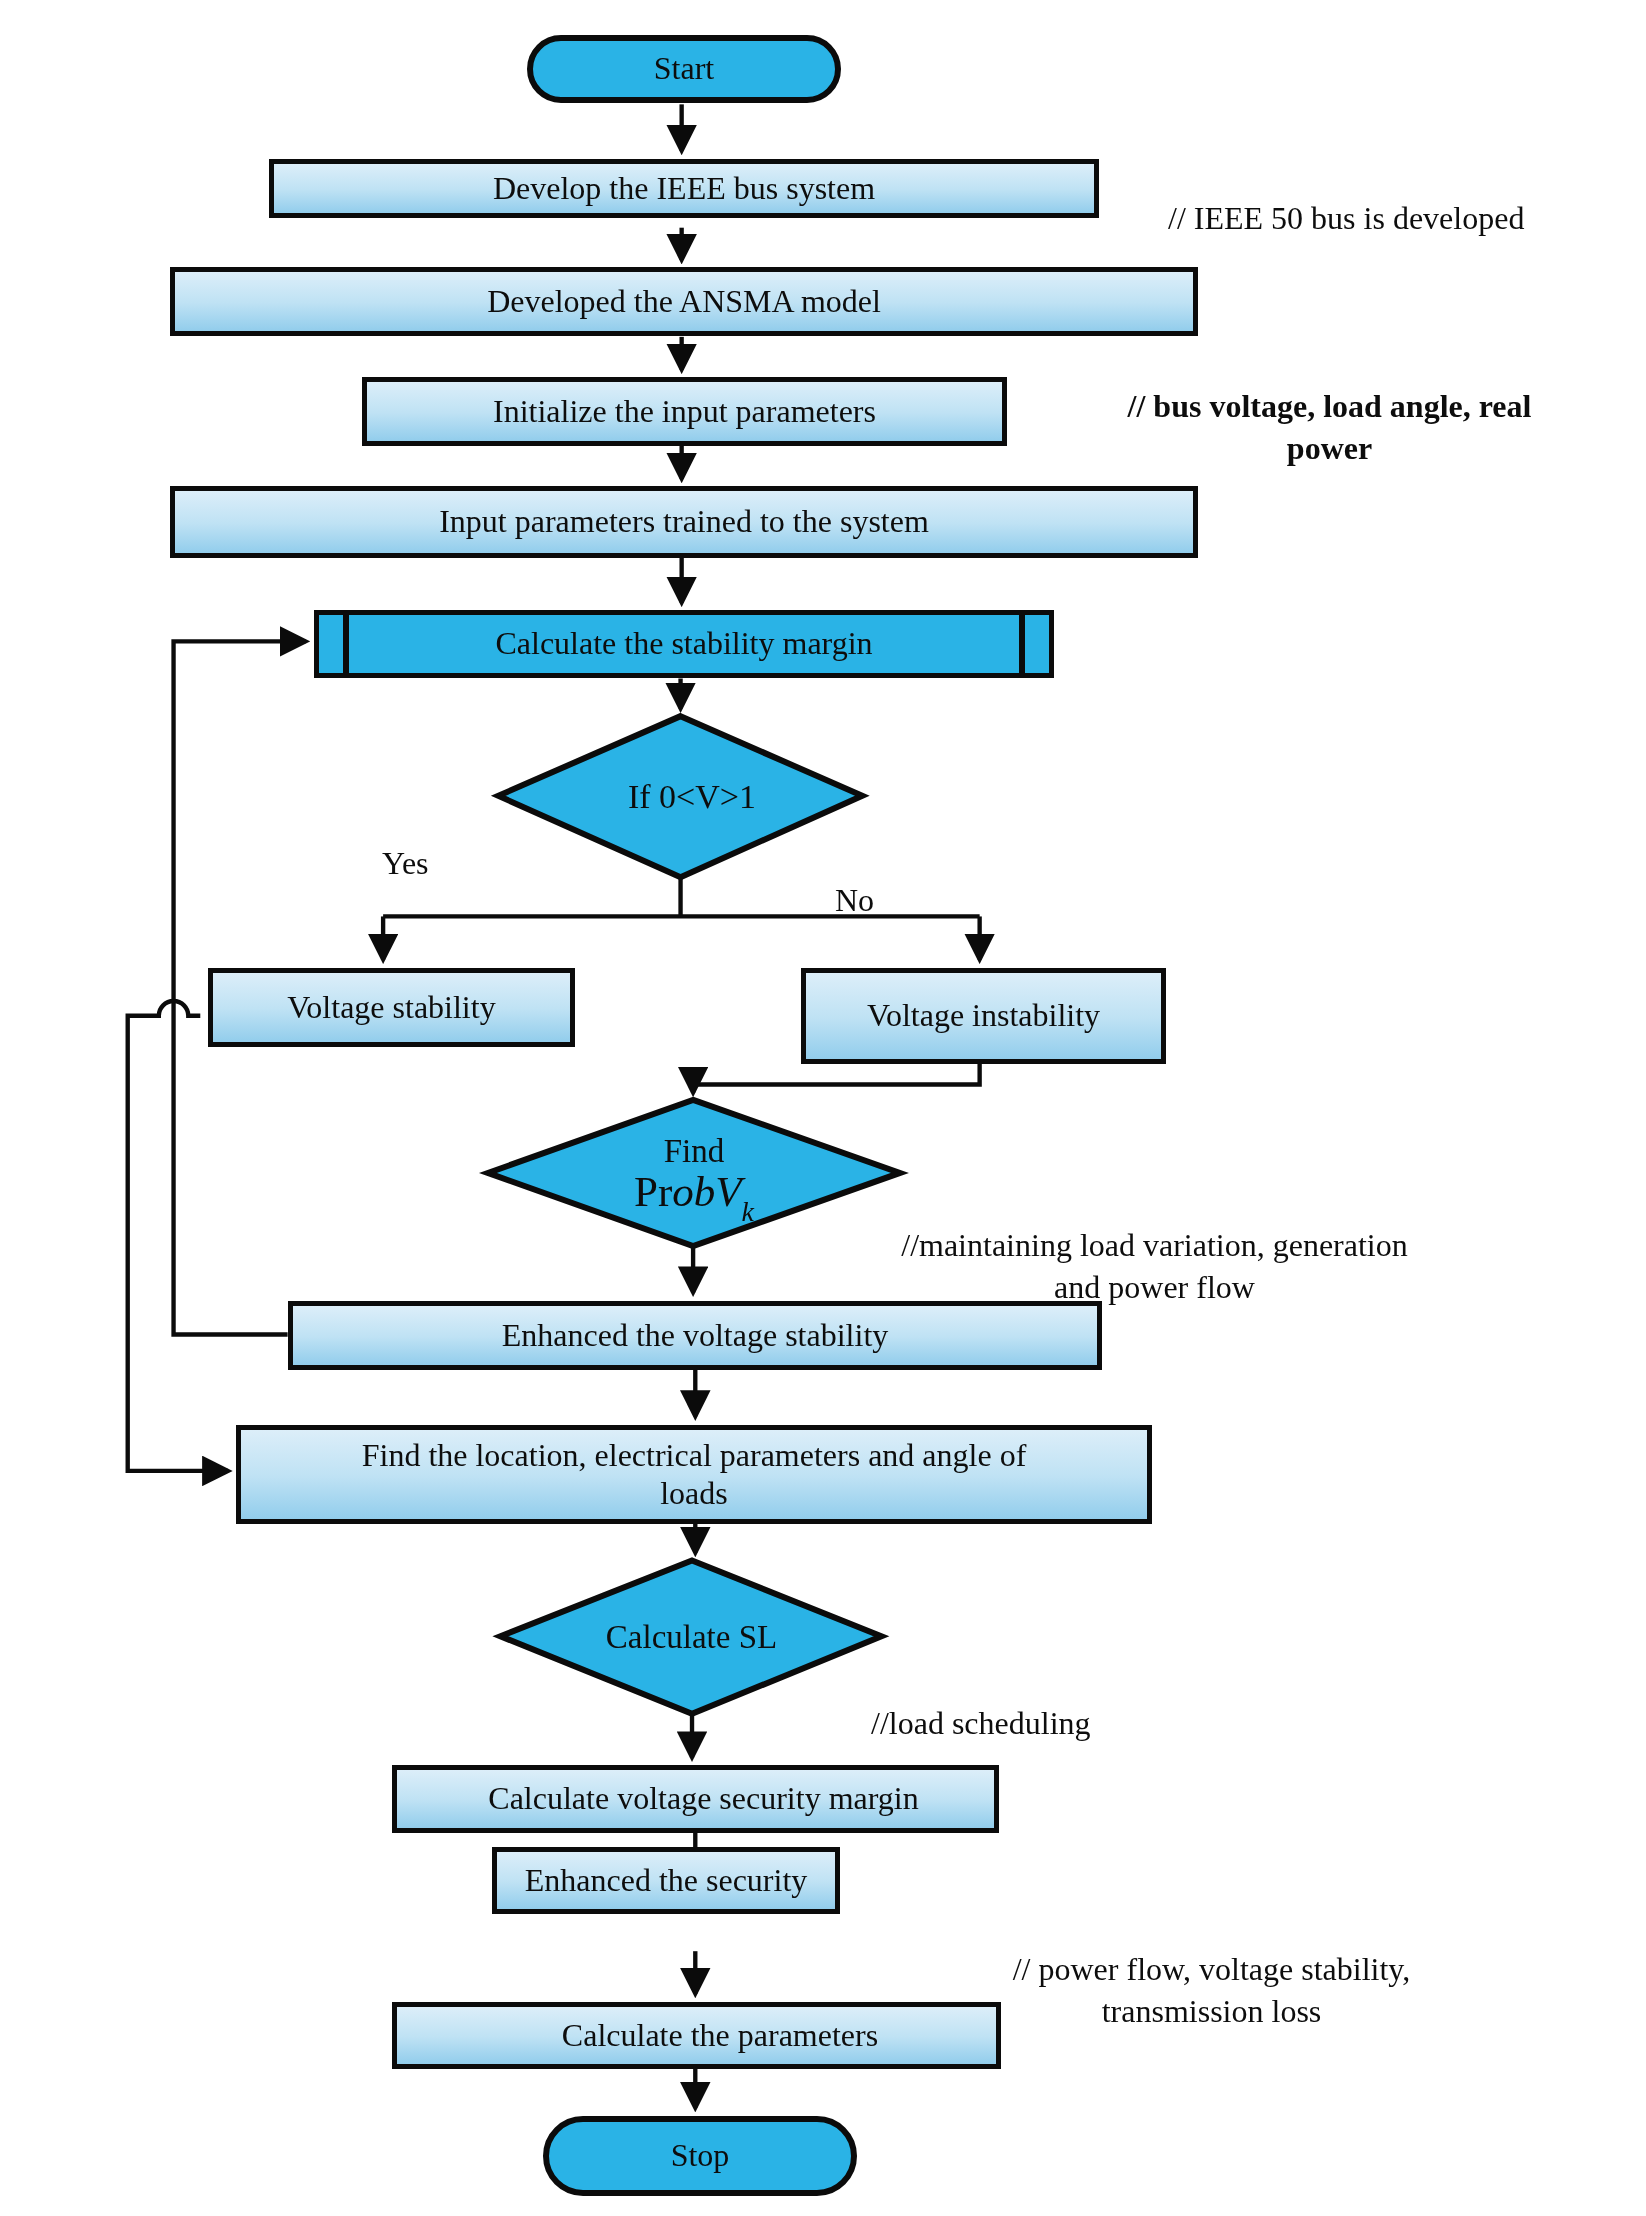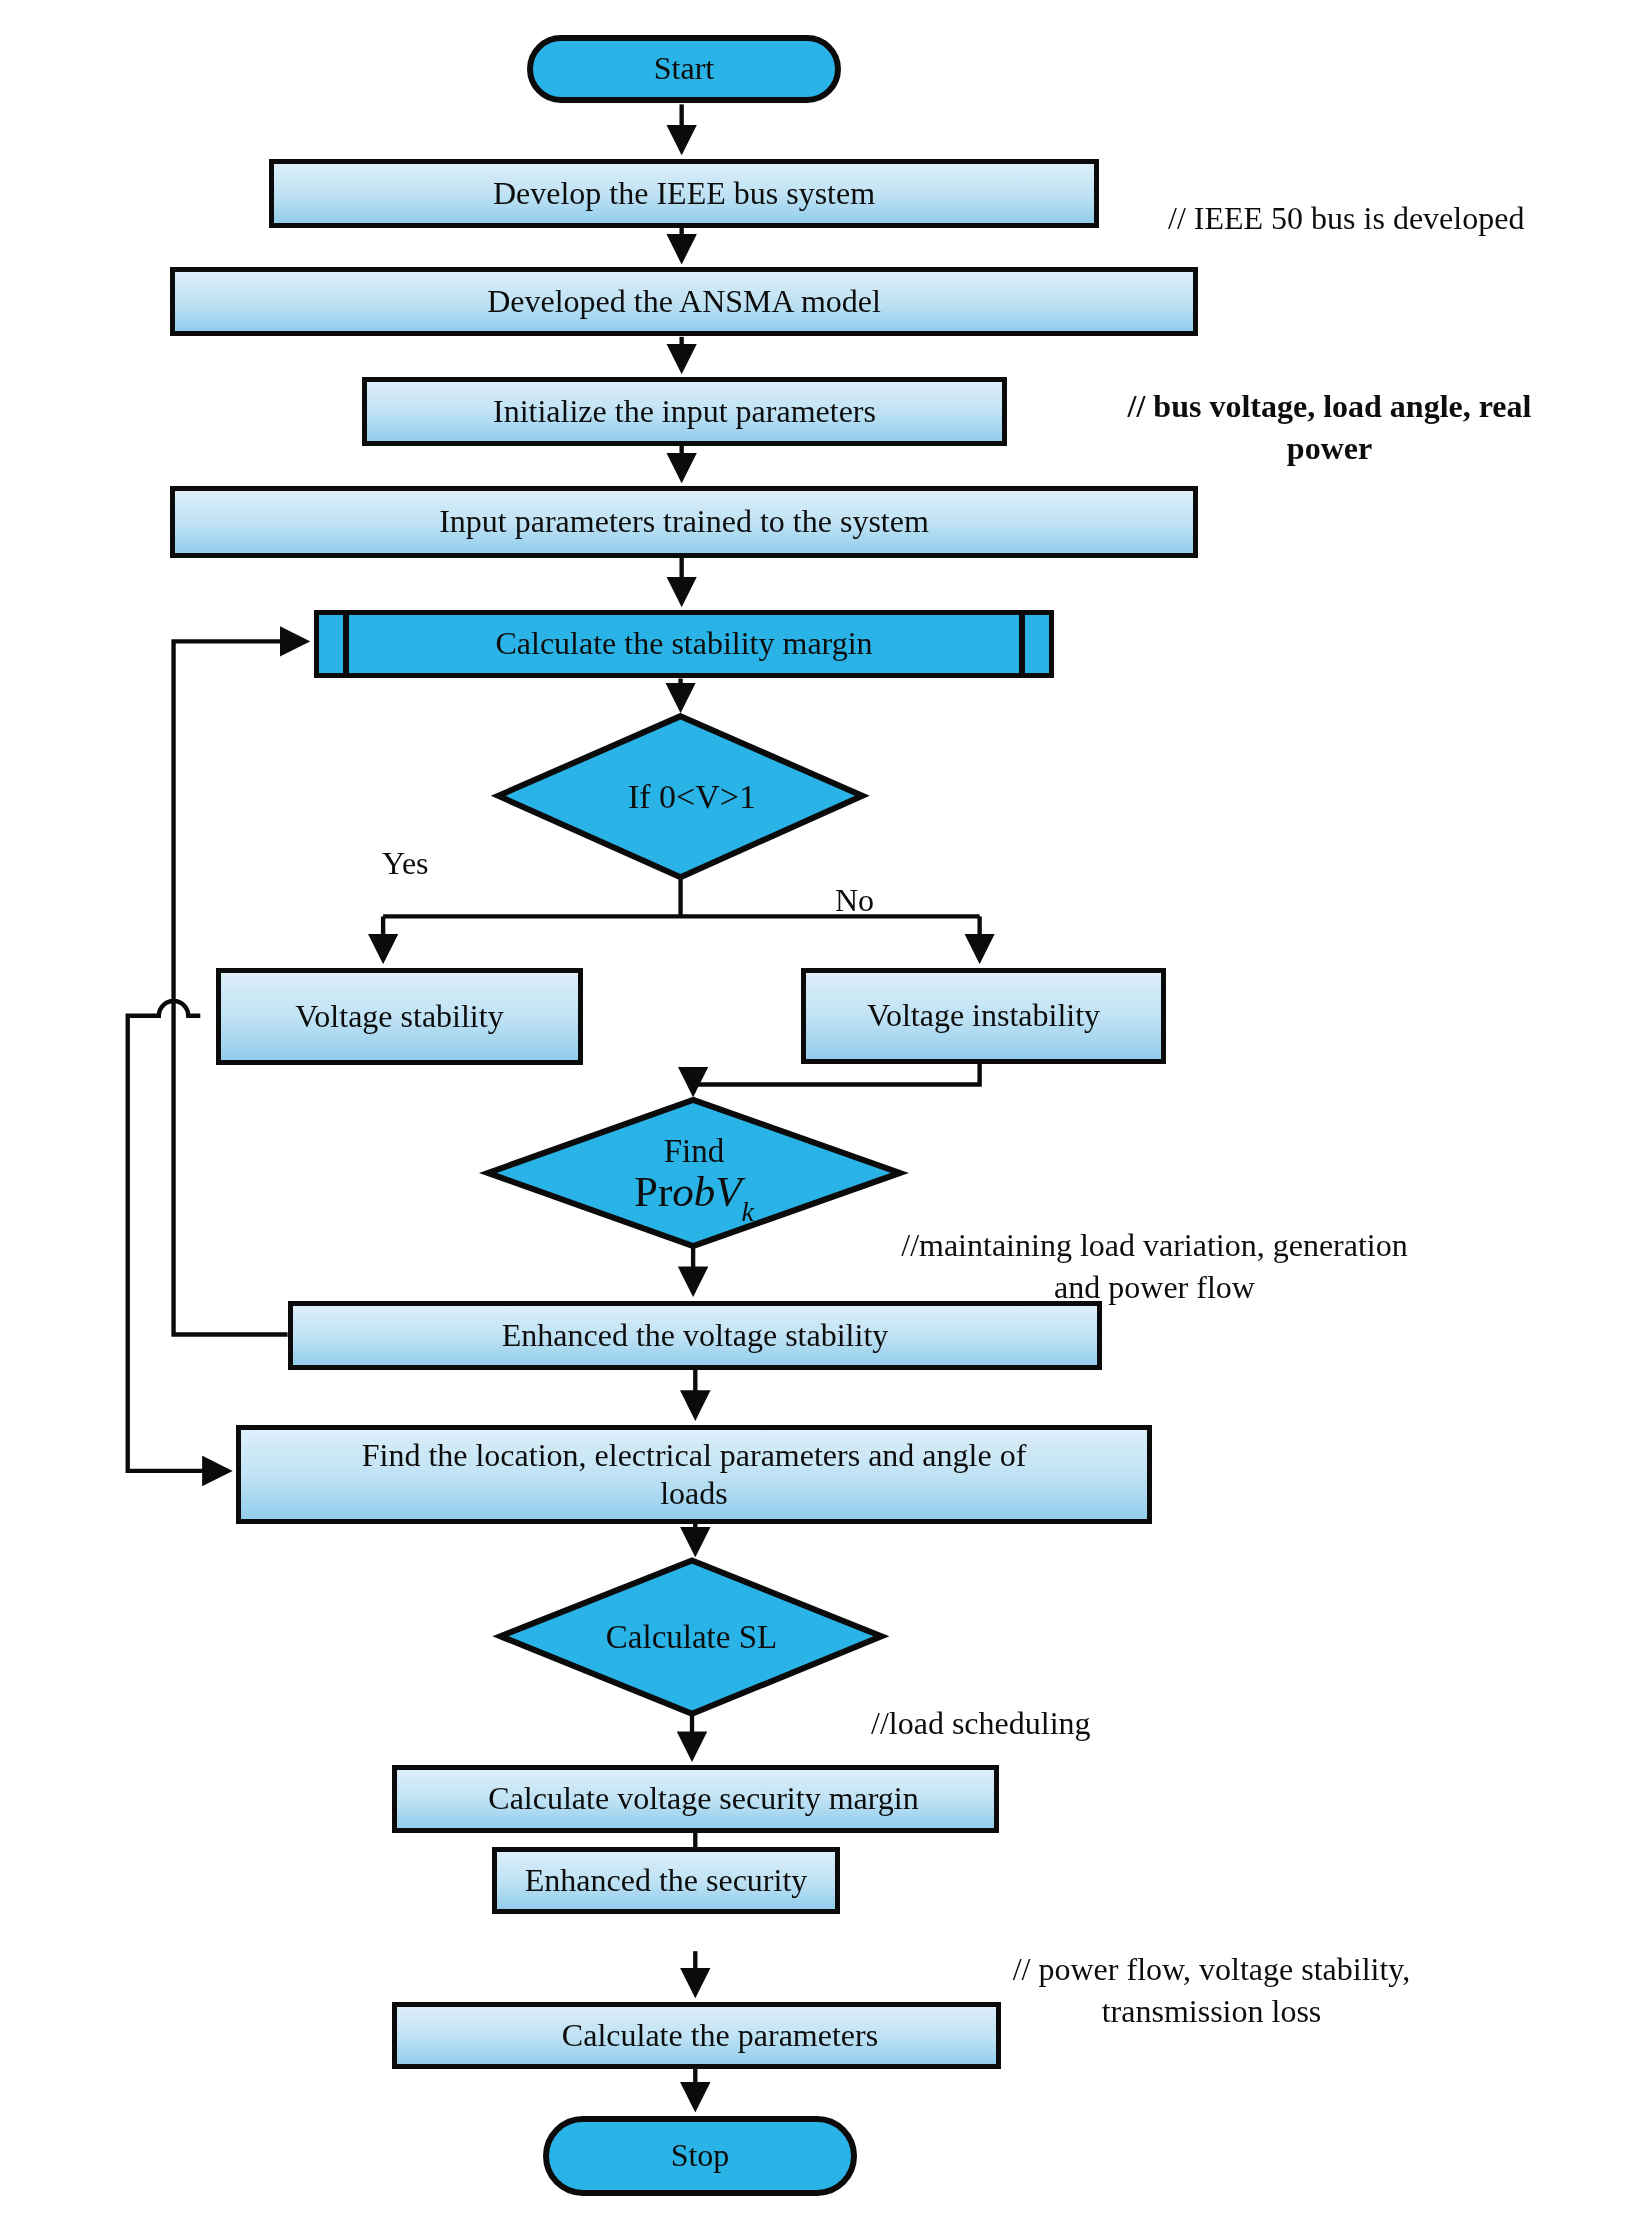--- a/index.html
+++ b/index.html
@@ -80,21 +80,21 @@
 
     <polygon class="diamond" points="1247,1312 1580,1458 1247,1607 913,1458"></polygon>
     <polygon class="diamond" points="1270,2015 1649,2149 1270,2283 894,2149"></polygon>
     <polygon class="diamond" points="1268,2859 1615,2998 1268,3140 917,2998"></polygon>
   </svg>
 
   <div class="node solid pill" style="left:527px;top:35px;width:314px;height:68px;">
     <span>Start</span>
   </div>
 
-  <div class="node" style="left:269px;top:159px;width:830px;height:69px;">
+  <div class="node" style="left:269px;top:159px;width:830px;height:59px;">
     <span>Develop the IEEE bus system</span>
   </div>
   <div class="ann" style="left:1168px;top:197px;">//  IEEE 50 bus is developed</div>
 
   <div class="node" style="left:170px;top:267px;width:1028px;height:69px;">
     <span>Developed the ANSMA model</span>
   </div>
 
   <div class="node" style="left:362px;top:377px;width:645px;height:69px;">
     <span>Initialize the input parameters</span>
@@ -112,21 +112,21 @@
     <span class="predef-bar left"></span>
     <span>Calculate the stability margin</span>
     <span class="predef-bar right"></span>
   </div>
 
   <div class="dtext" style="left:510px;top:716px;width:364px;height:161px;font-size:34px;">If 0&lt;V&gt;1</div>
 
   <div class="edge-label" style="left:382px;top:845px;">Yes</div>
   <div class="edge-label" style="left:835px;top:882px;">No</div>
 
-  <div class="node" style="left:216px;top:968px;width:367px;height:97px;">
+  <div class="node" style="left:208px;top:968px;width:367px;height:79px;">
     <span>Voltage stability</span>
   </div>
 
   <div class="node" style="left:801px;top:968px;width:365px;height:96px;">
     <span>Voltage instability</span>
   </div>
 
   <div class="dtext" style="left:488px;top:1105px;width:412px;height:135px;">
     <span>Find</span>
     <span class="prob-line"><span>Pr</span><span class="it">ob</span><span class="it">V</span><sub>k</sub></span>

